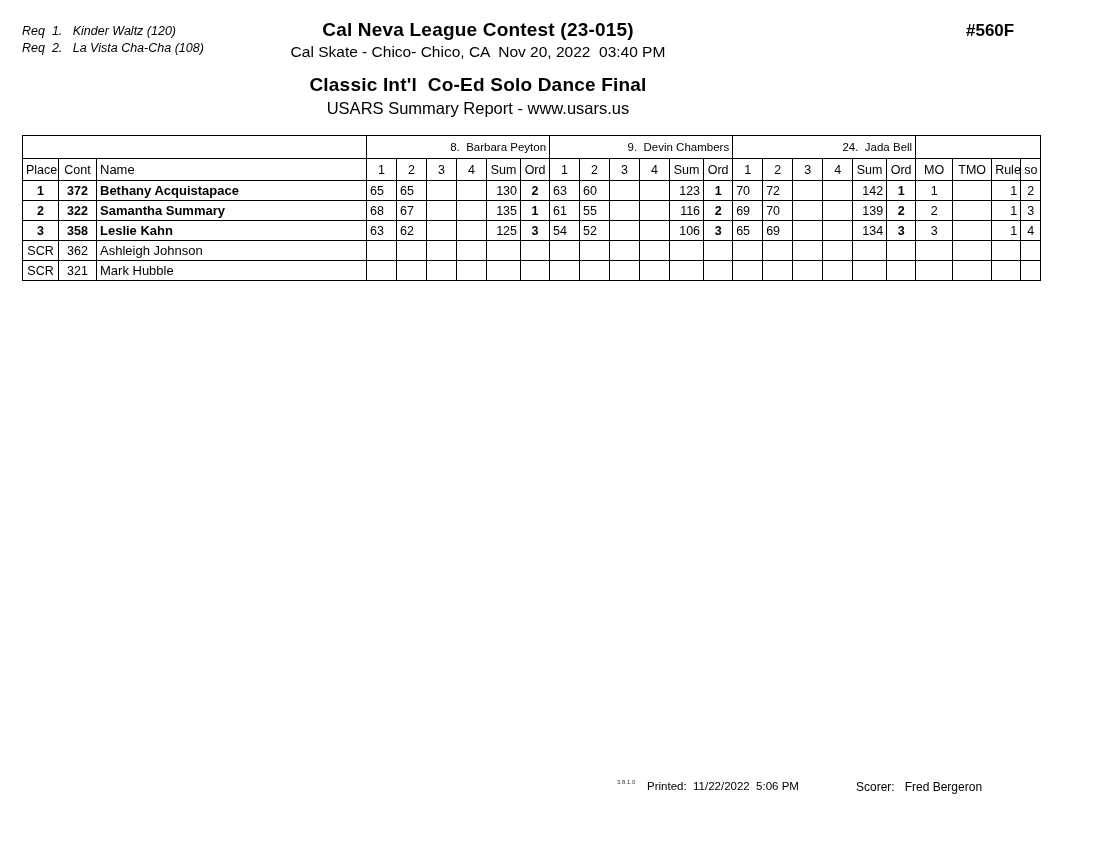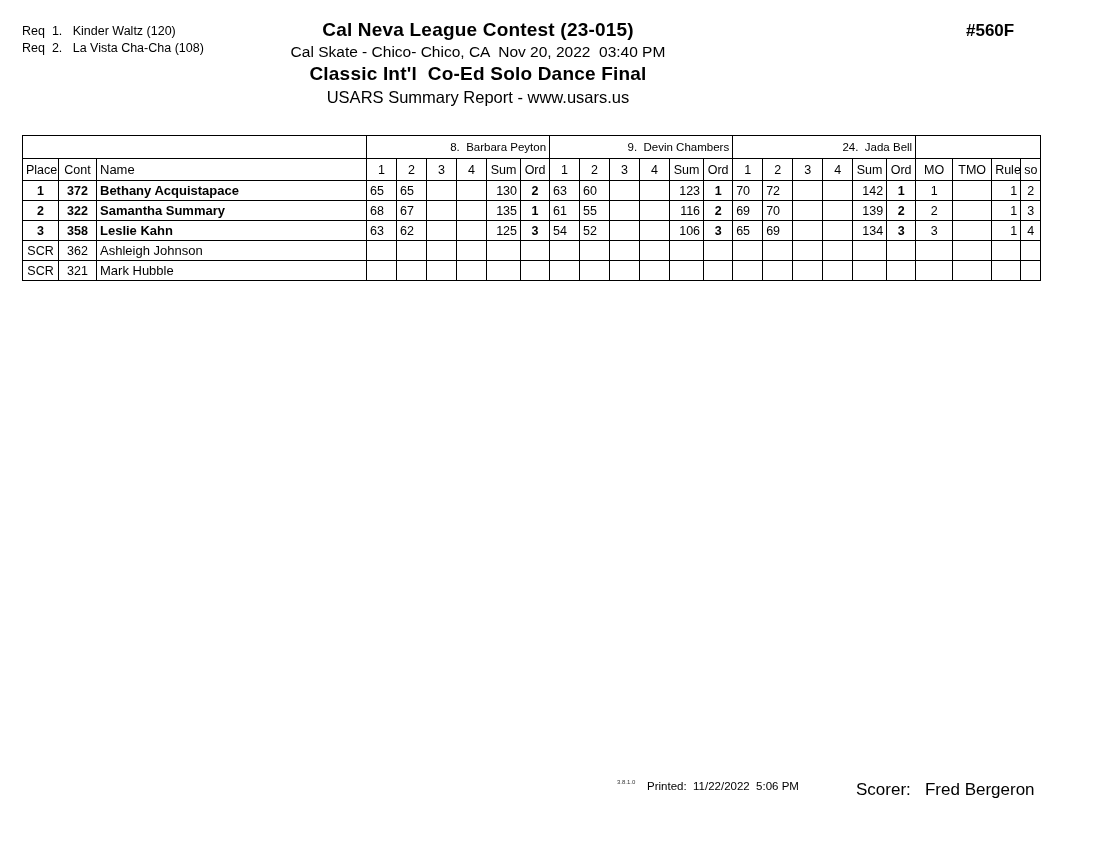--- a/index.html
+++ b/index.html
@@ -5,27 +5,27 @@
   * { box-sizing: border-box; margin: 0; padding: 0; }
   html, body { background: #ffffff; }
   body {
     width: 1100px; height: 850px; position: relative;
     font-family: "Liberation Sans", "DejaVu Sans", sans-serif;
     color: #000;
   }
   .pre { white-space: pre; }
 
   
-  .req-block { position: absolute; left: 22px; top: 23px; font-size: 12.5px; line-height: 17px; }
+  .req-block { position: absolute; left: 22px; top: 23px; font-size: 12.5px; line-height: 17px; font-style: italic; }
 
   
   .title-wrap { position: absolute; left: 0; top: 19px; width: 956px; text-align: center; }
   .title-main  { font-size: 19px; font-weight: bold; line-height: 22px; letter-spacing: 0.2px; }
   .title-venue { font-size: 15.5px; line-height: 21px; }
-  .title-event { font-size: 19px; font-weight: bold; line-height: 23px; letter-spacing: 0.2px; }
+  .title-event { font-size: 19px; font-weight: bold; line-height: 23px; letter-spacing: 0.2px; margin-top: 11px; }
   .title-report{ font-size: 16.5px; line-height: 25px; }
 
   
   .event-number { position: absolute; left: 966px; top: 21px; font-size: 17px; font-weight: bold; }
 
   
   table.results {
     position: absolute; left: 22px; top: 135px;
     border-collapse: collapse; table-layout: fixed; width: 1016px;
     font-size: 12.5px;
@@ -45,21 +45,21 @@
   td.l { text-align: left; }
   td.r { text-align: right; }
   td.b { font-weight: bold; }
   td.thick { border-left-width: 3px; border-right-width: 3px; }
   td.namecol { padding-left: 6px; font-size: 13px; }
   td.scorecell { padding-left: 4px; }
 
   
   .footer-version { position: absolute; left: 617px; top: 779px; font-size: 6px; color: #333; }
   .footer-printed { position: absolute; left: 647px; top: 780px; font-size: 11.5px; }
-  .footer-scorer  { position: absolute; left: 856px; top: 780px; font-size: 17px; }
+  .footer-scorer  { position: absolute; left: 856px; top: 780px; font-size: 12px; }
 </style>
 </head>
 <body>
 
 <div class="req-block">
   <div class="pre">Req  1.   Kinder Waltz (120)</div>
   <div class="pre">Req  2.   La Vista Cha-Cha (108)</div>
 </div>
 
 <div class="title-wrap">

